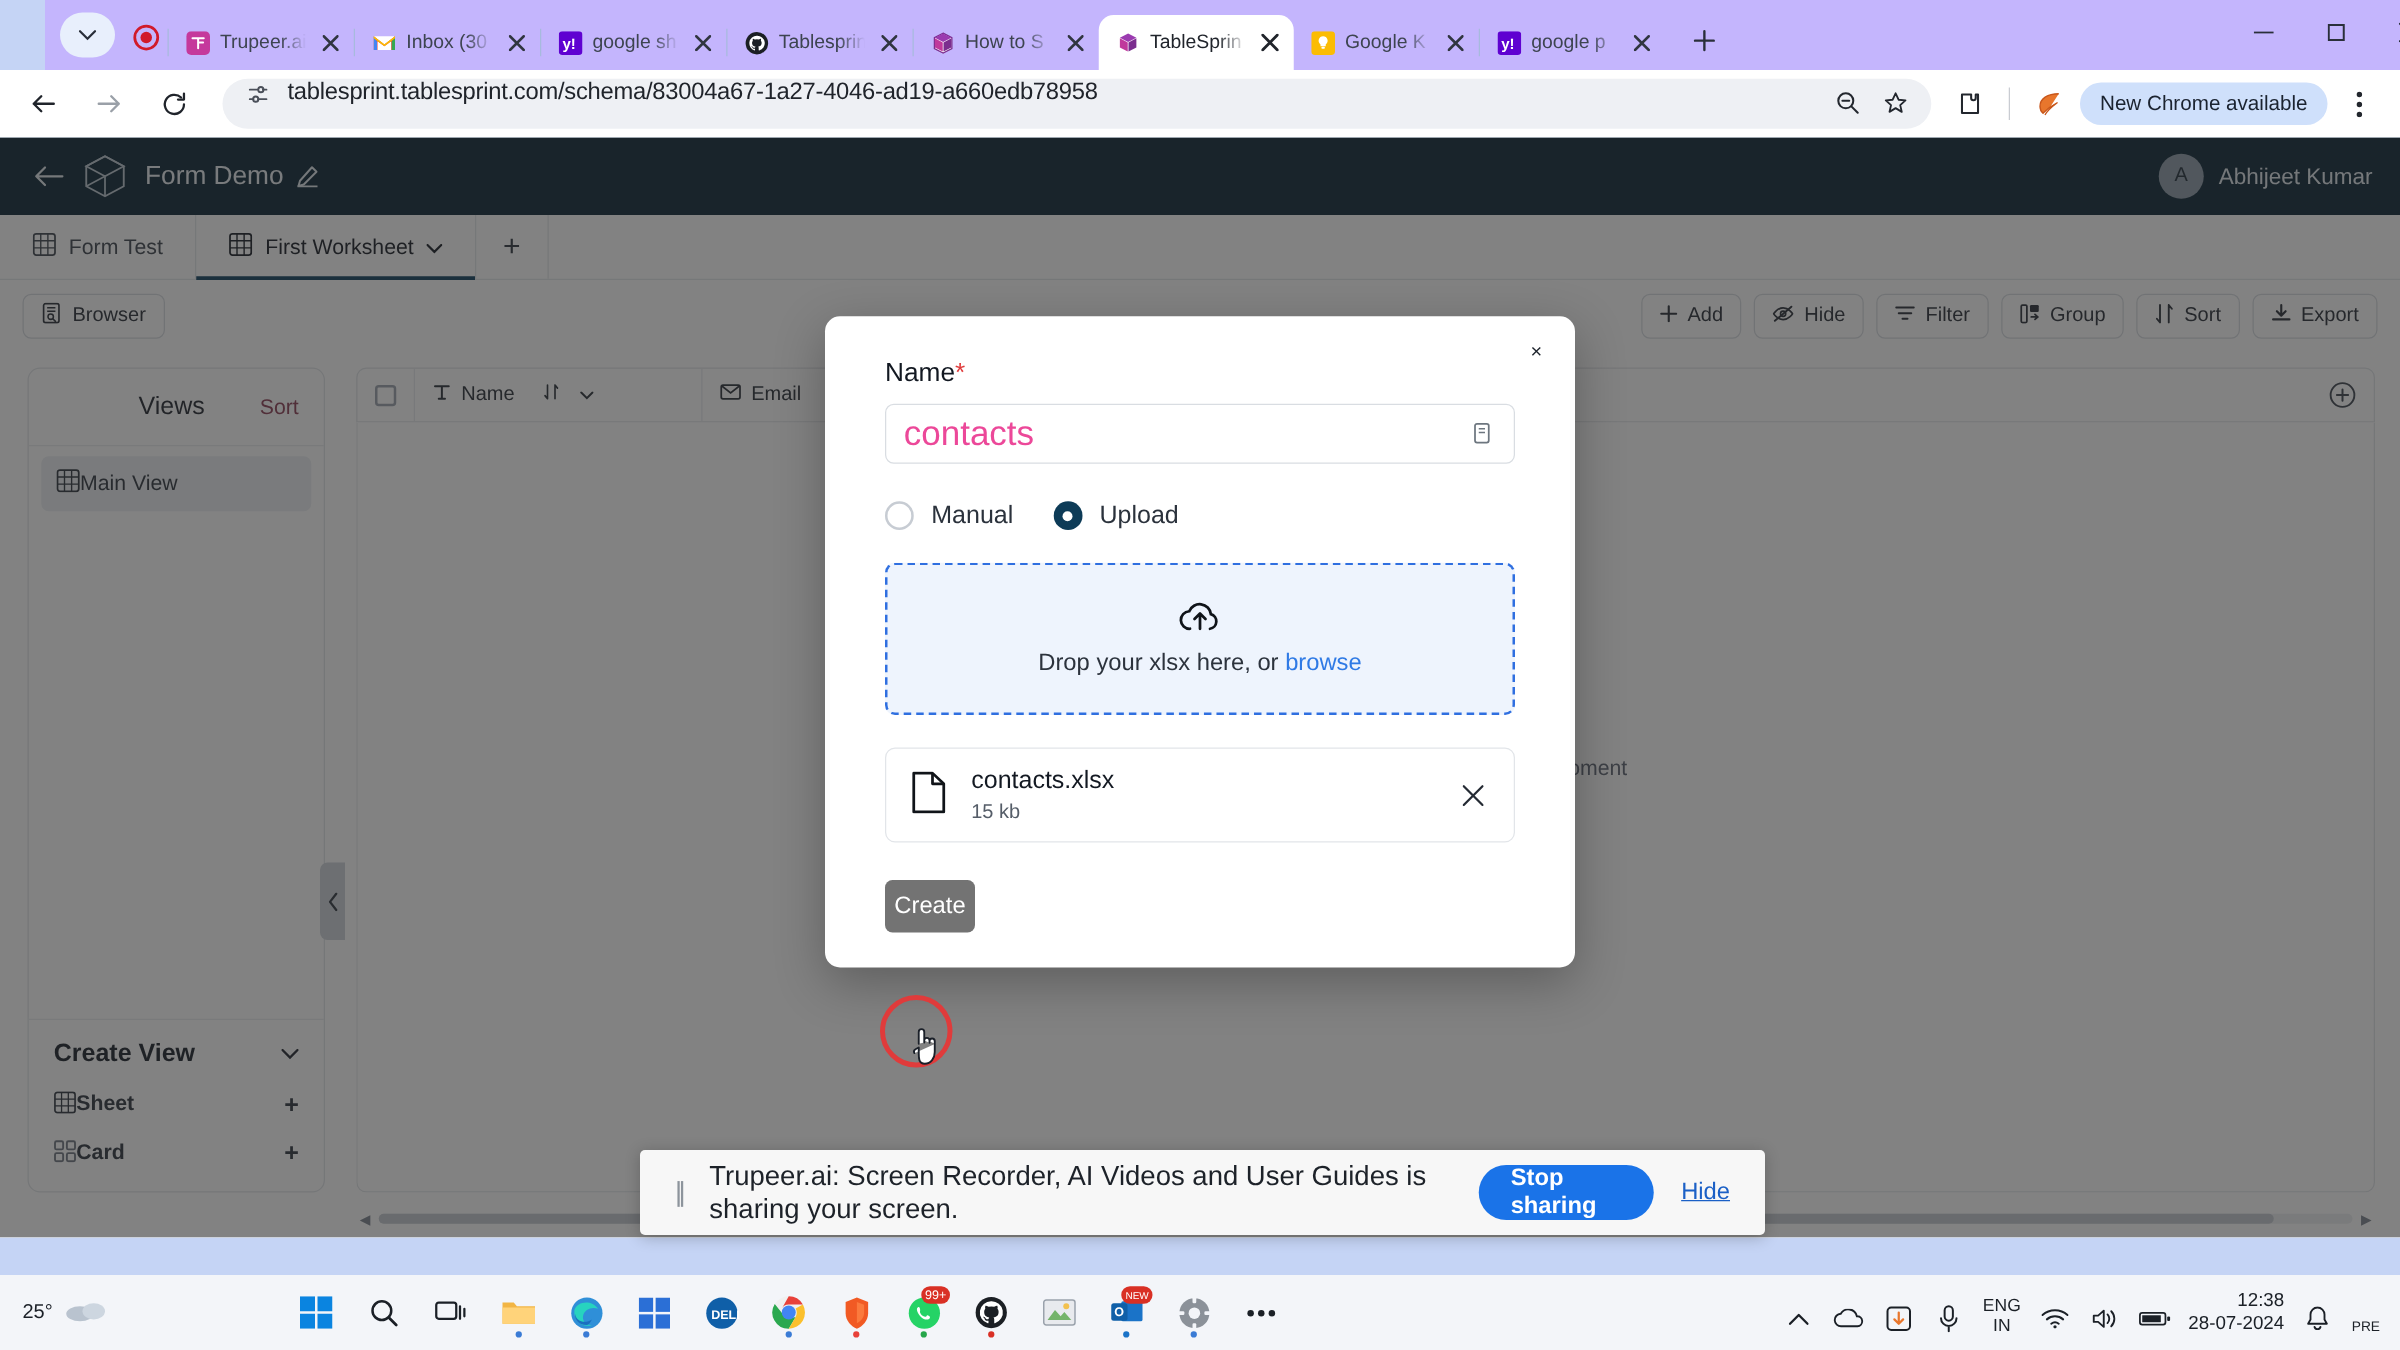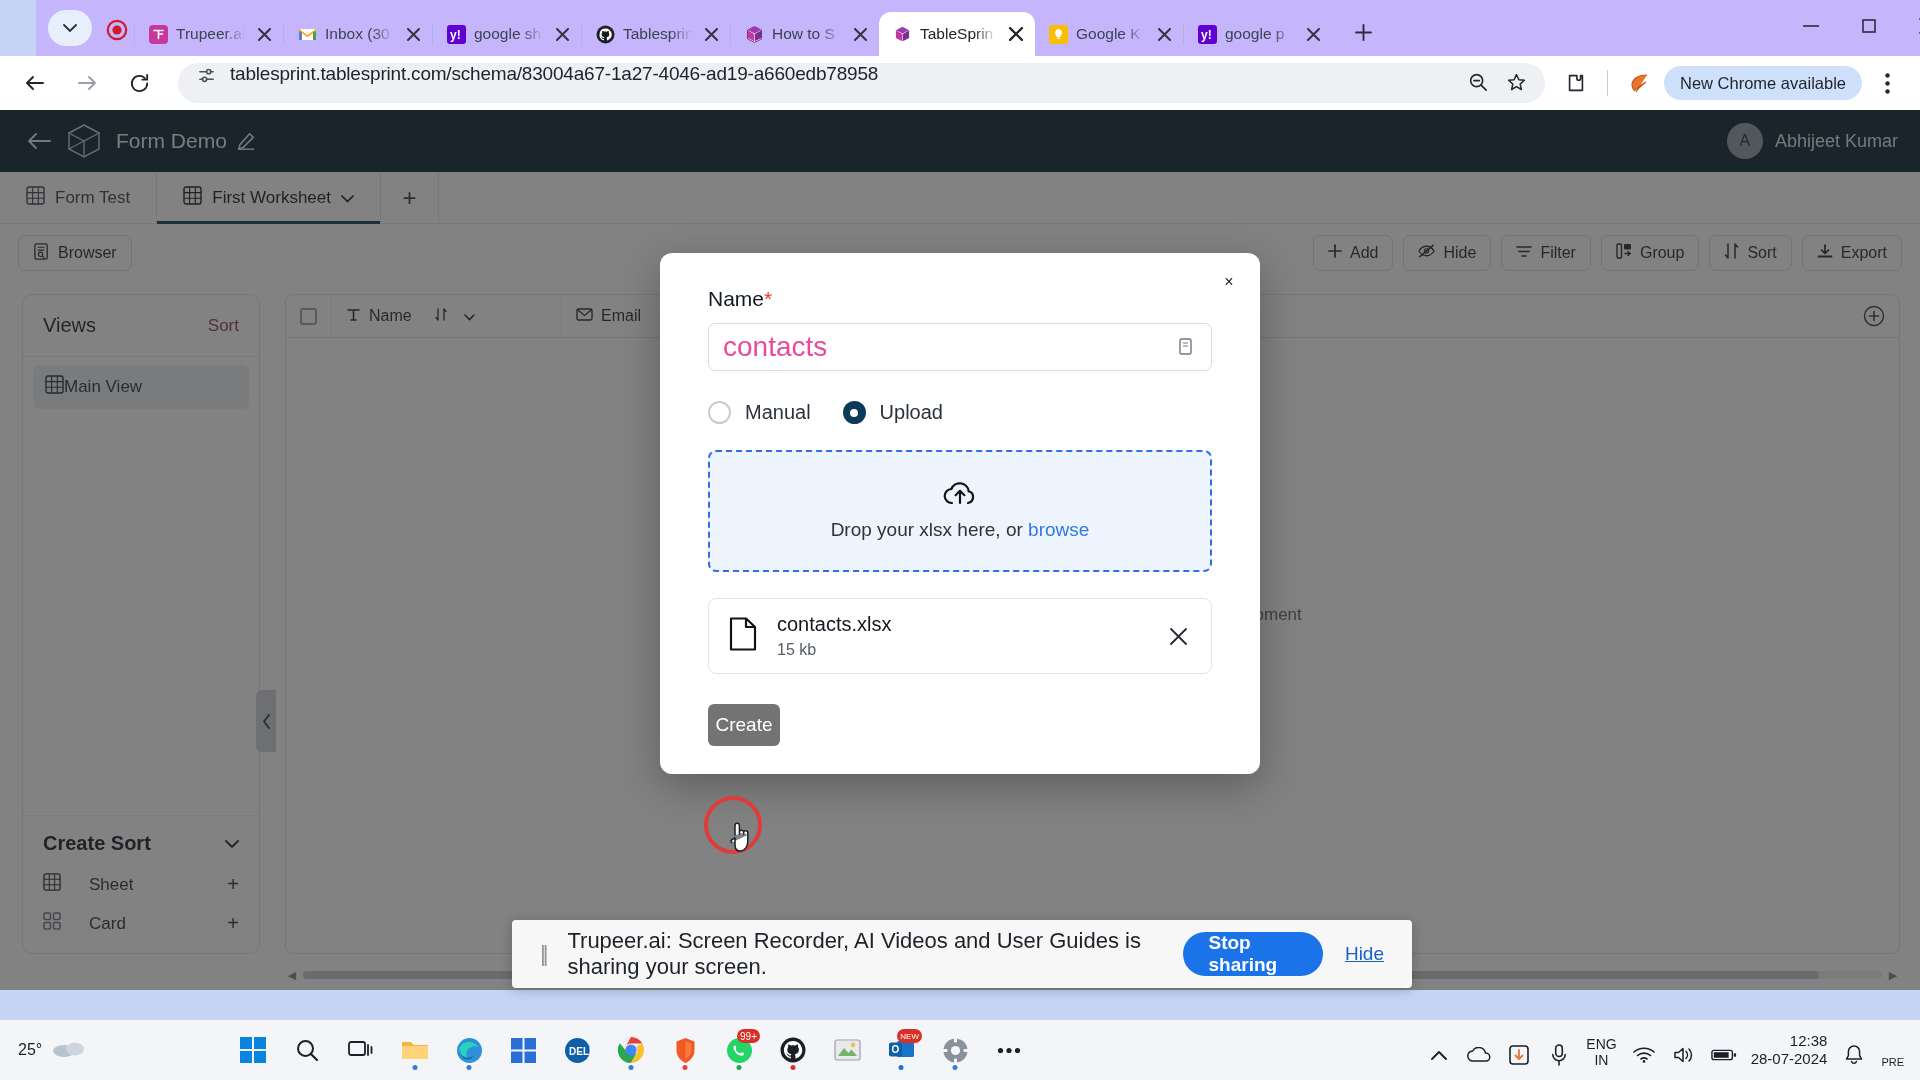--- a/index.html
+++ b/index.html
@@ -118,34 +118,34 @@
     font-size: 16px; color: #242a33;
   }
   .tb-spacer { flex: 1 1 auto; }
   .ws-toolbar .chip + .chip { margin-left: 10px; }
 
   .body-area { position: absolute; left: 0; top: 172px; width: 1920px; height: 708px; background: #fff; }
   .sidebar {
     position: absolute; left: 22px; top: 12px; width: 238px; height: 660px;
     border: 1px solid #e1e4e8; border-radius: 10px; background: #fff;
   }
-  .sb-head { height: 62px; display: flex; align-items: center; justify-content: space-between; padding: 0 20px; border-bottom: 1px solid #e9ebee;}
+  .sb-head { height: 62px; display: flex; align-items: center; justify-content: flex-end; padding: 0 20px; border-bottom: 1px solid #e9ebee; gap: 44px;}
   .sb-title { font-size: 20px; color: #1b2029; }
   .sb-sort { font-size: 17px; color: #8a3a52; }
   .sb-item {
     display: flex; align-items: center; gap: 0; height: 44px; margin: 8px 10px;
     padding: 0 12px; border-radius: 6px; font-size: 17px; color: #2a313b;
   }
   .sb-item.sel { background: #eceff2; }
   .sb-create {
     position: absolute; left: 0; right: 0; bottom: 0; border-top: 1px solid #e9ebee; padding-bottom: 10px;
   }
   .sb-create-head { display:flex; align-items:center; justify-content:space-between; padding: 16px 20px 10px 20px; }
   .sb-create-title { font-size: 20px; color: #151b24; font-weight: bold; }
-  .sb-row { display: flex; align-items: center; padding: 8px 20px; font-size: 17px; color: #2a313b; gap: 28px; }
+  .sb-row { display: flex; align-items: flex-start; padding: 8px 20px; font-size: 17px; color: #2a313b; gap: 0; font-weight: bold; }
   .sb-row .plus { margin-left: auto; font-size: 20px; color: #2a313b; }
 
   .grid-wrap { position: absolute; left: 285px; top: 12px; right: 20px; bottom: 36px; }
   .grid-head {
     height: 44px; border: 1px solid #e1e4e8; border-radius: 8px 8px 0 0; display: flex; align-items: stretch;
     background: #fff;
   }
   .gh-cell { display: flex; align-items: center; gap: 8px; padding: 0 14px; border-right: 1px solid #e8eaee; font-size: 16px; color: #252b34; }
   .gh-check { width: 46px; display:flex; align-items:center; justify-content:center; }
   .checkbox { width: 17px; height: 17px; border: 2px solid #9aa1ab; border-radius: 3px; }
@@ -627,21 +627,21 @@
             <svg width="19" height="19" viewBox="0 0 19 19">
                 <rect x="1" y="1" width="17" height="17" rx="2" fill="none" stroke="#2a313b" stroke-width="1.4"></rect>
                 <path d="M1 6.6h17M1 12.3h17M6.6 1v17M12.3 1v17" stroke="#2a313b" stroke-width="1.1"></path>
               </svg>
           </span>
           <span>Main View</span>
         </div>
 
         <div class="sb-create">
           <div class="sb-create-head">
-            <div class="sb-create-title">Create Sort</div>
+            <div class="sb-create-title">Create View</div>
             <span>
               <svg width="14" height="9" viewBox="0 0 14 9">
                   <path d="M1 1l6 6 6-6" stroke="#1b2029" stroke-width="1.9" fill="none" stroke-linecap="round"></path>
                 </svg>
             </span>
           </div>
           <div class="sb-row">
             <span>
               <svg width="18" height="18" viewBox="0 0 19 19">
                   <rect x="1" y="1" width="17" height="17" rx="2" fill="none" stroke="#2a313b" stroke-width="1.4"></rect>

